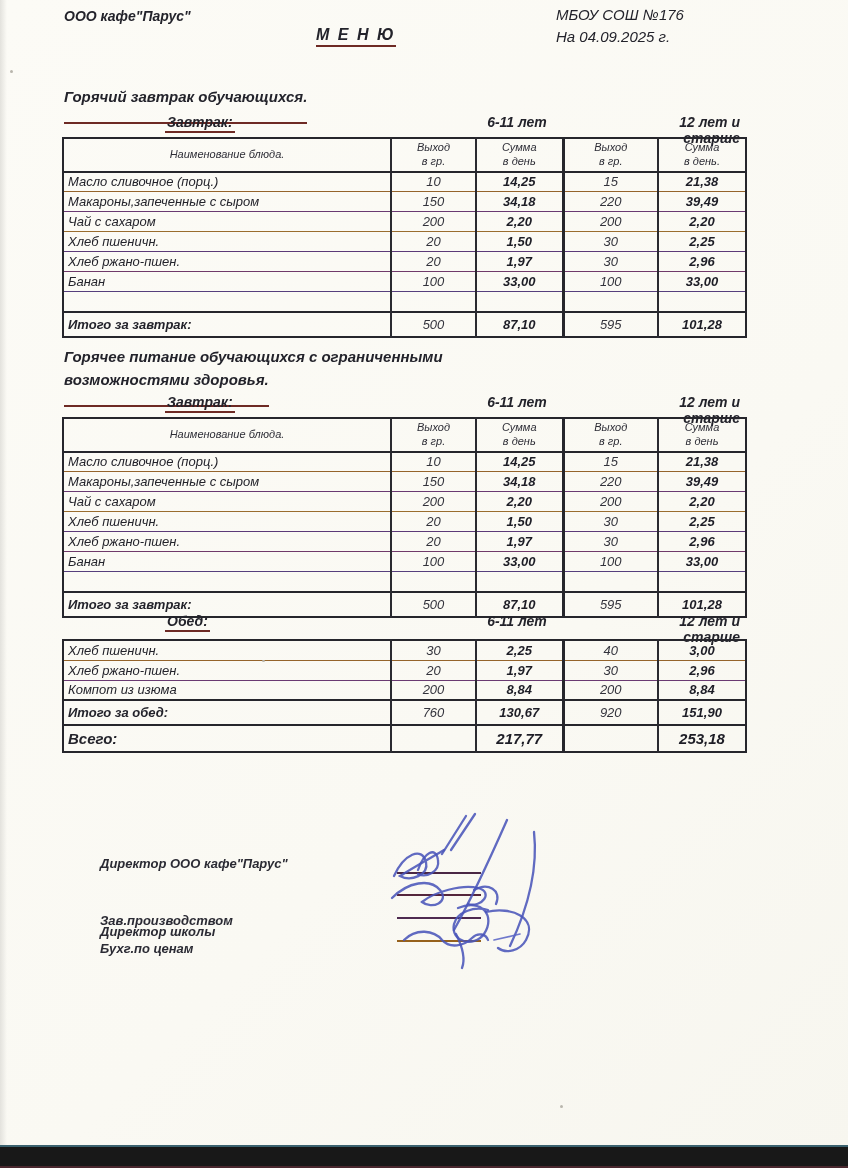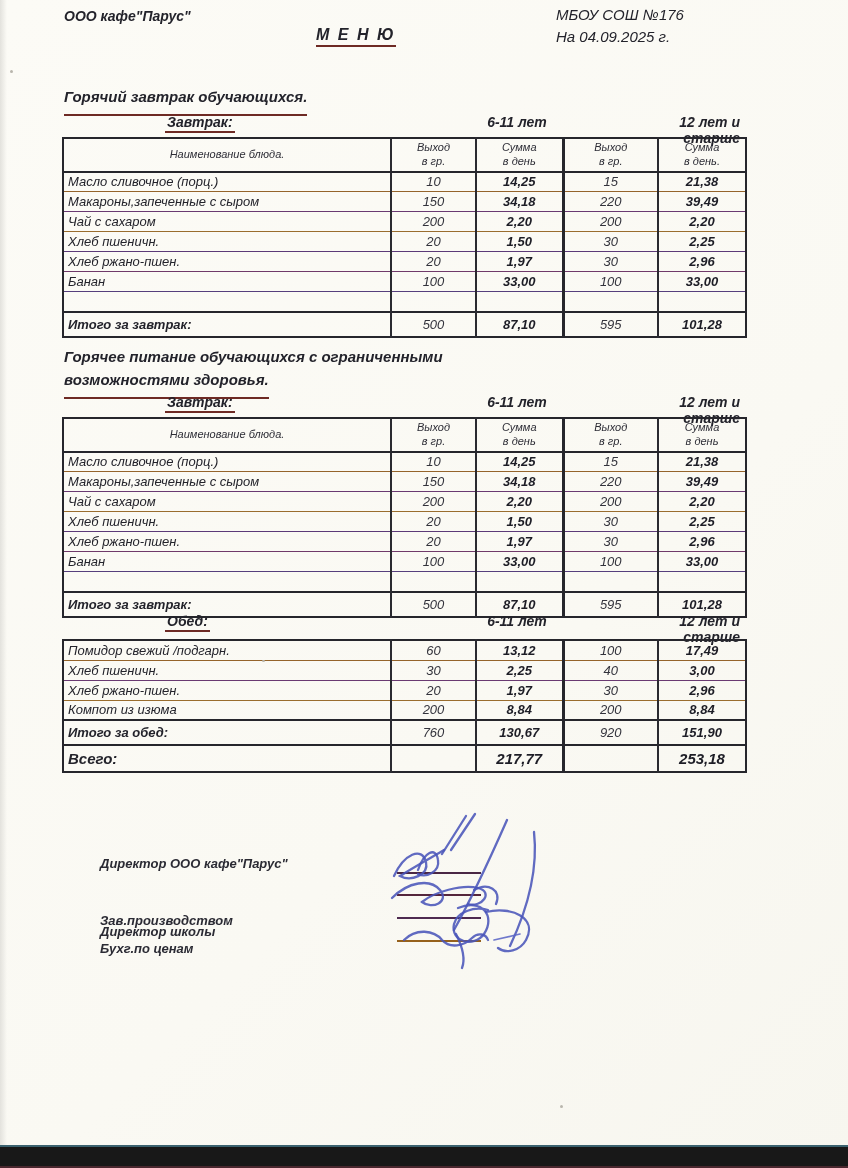--- a/index.html
+++ b/index.html
@@ -20,21 +20,21 @@
 
   
   .org       { position:absolute; left:64px;  top:8px;  font-size:14px; font-weight:bold; }
   .school    { position:absolute; left:556px; top:6px;  font-size:15px; font-weight:normal; }
   .doc-title { position:absolute; left:316px; top:26px; font-size:16px; font-weight:bold;
                letter-spacing:2px; border-bottom:2px solid #6e2a24; padding-bottom:1px; }
   .doc-date  { position:absolute; left:556px; top:28px; font-size:15px; font-weight:normal; }
 
   
   .sec-head { position:absolute; left:64px; font-size:15px; font-weight:bold; }
-  .sec-head .u { border-bottom:2px solid #6e2a24; padding-bottom:9px; display:inline-block; }
+  .sec-head .u { border-bottom:2px solid #6e2a24; padding-bottom:17px; display:inline-block; }
   #sec1-head { top:88px; }
   #sec2-head-1 { top:348px; }
   #sec2-head-2 { top:371px; }
 
   
   .meal-row { position:absolute; left:62px; width:683px; height:21px; font-size:14px; font-weight:bold; }
   .meal-row .meal  { position:absolute; left:103px; border-bottom:2px solid #6e2a24; padding:0 2px 1px; }
   .meal-row .age1  { position:absolute; left:399px; width:112px; text-align:center; }
   .meal-row .age2  { position:absolute; left:560px; width:118px; text-align:right; }
   #meal1 { top:114px; } #meal2 { top:394px; } #meal3 { top:613px; }
@@ -317,27 +317,20 @@
   <table class="menu" id="table3">
     <colgroup>
         <col class="w-name">
         <col class="w-out1">
         <col class="w-sum1">
         <col class="w-out2">
         <col class="w-sum2">
       </colgroup>
     <tbody>
         <tr>
-          <td class="c-name">Помидор свежий /подгарн.</td>
-          <td class="num">60</td>
-          <td class="num sum">13,12</td>
-          <td class="num">100</td>
-          <td class="num sum">17,49</td>
-        </tr>
-        <tr>
           <td class="c-name">Хлеб пшеничн.</td>
           <td class="num">30</td>
           <td class="num sum">2,25</td>
           <td class="num">40</td>
           <td class="num sum">3,00</td>
         </tr>
         <tr>
           <td class="c-name">Хлеб ржано-пшен.</td>
           <td class="num">20</td>
           <td class="num sum">1,97</td>

